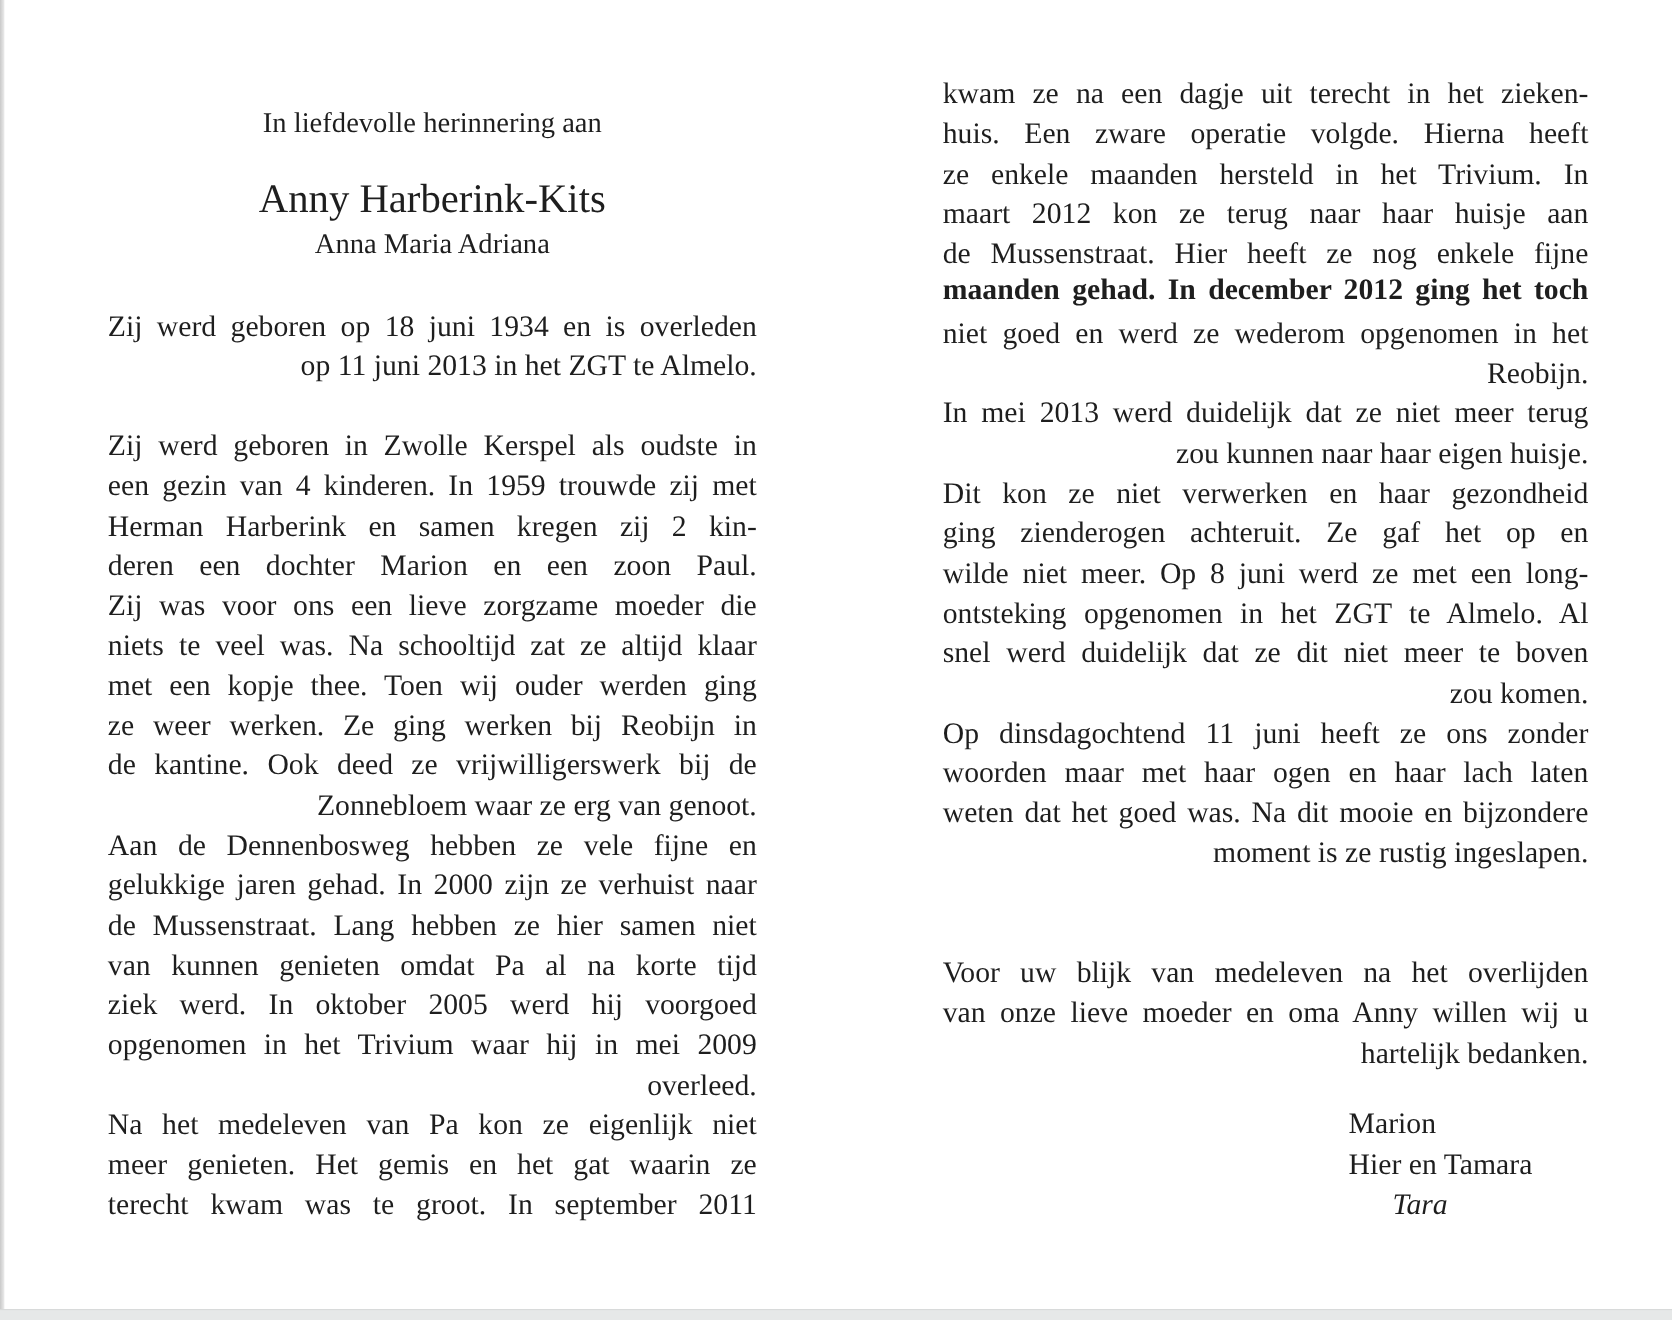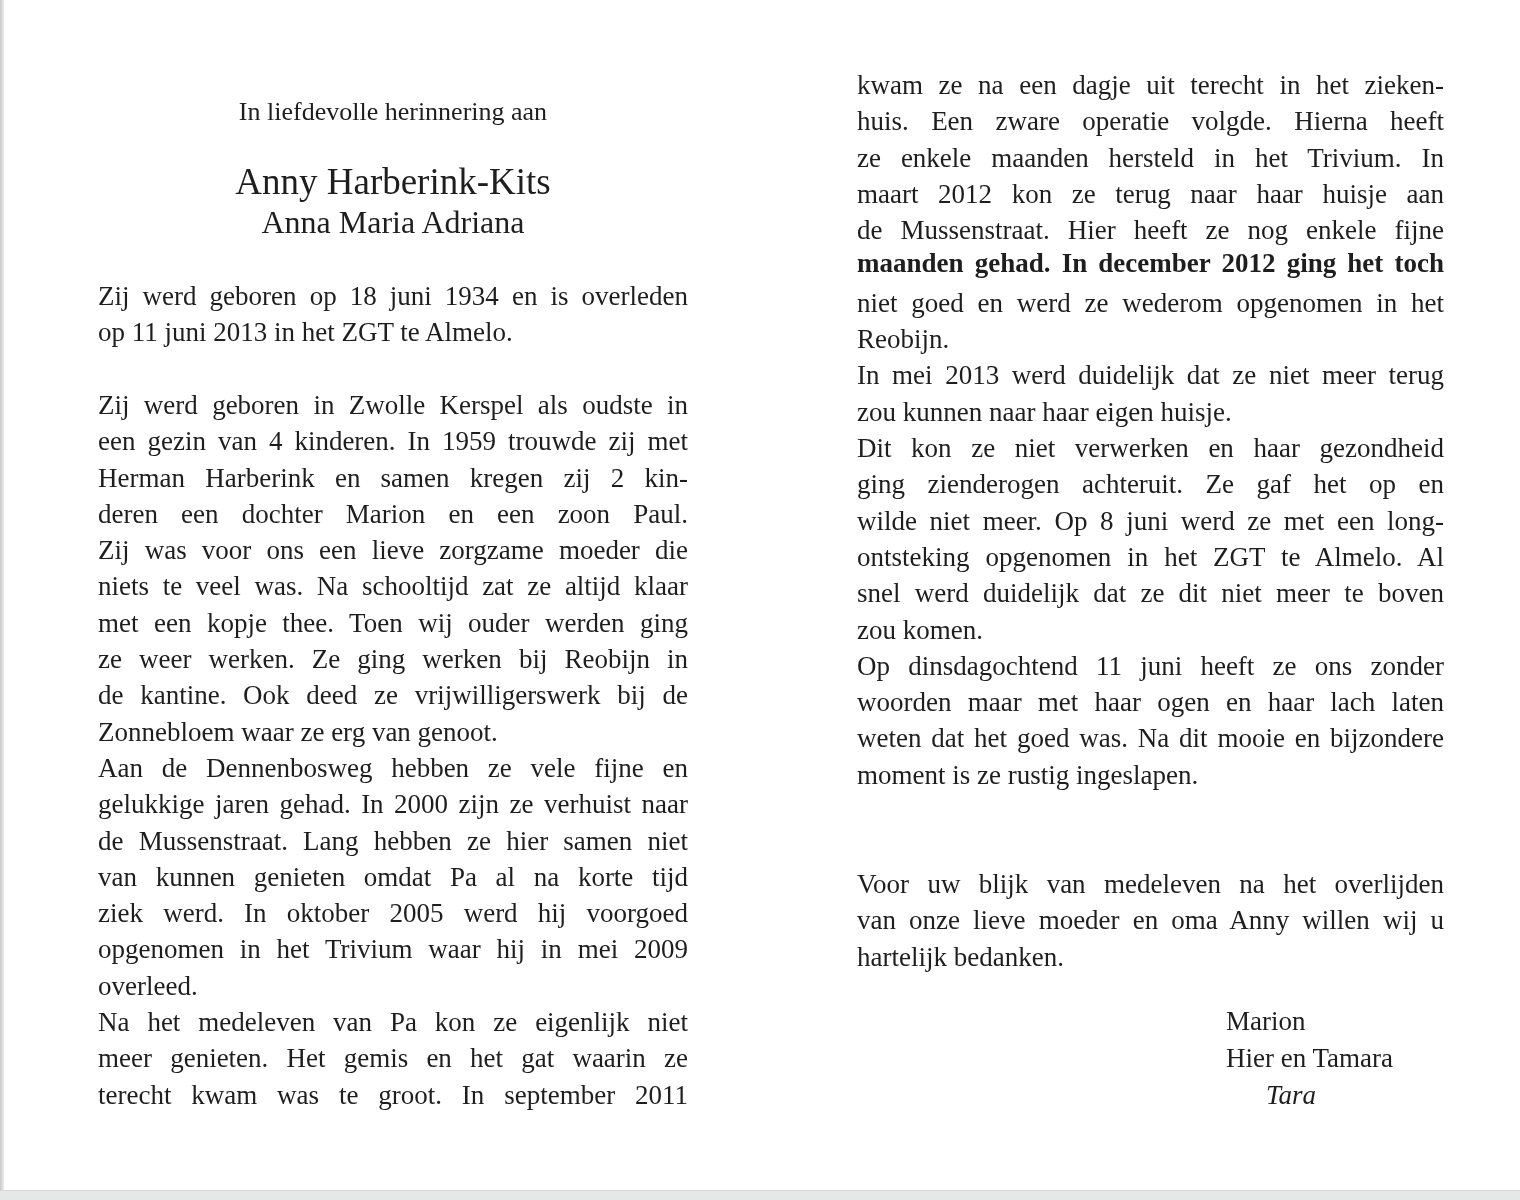--- a/index.html
+++ b/index.html
@@ -47,21 +47,21 @@
     left: 0;
     width: 100%;
     font-size: 27px;
     line-height: 36px;
     white-space: nowrap;
   }
   .justify {
     text-align: justify;
     text-align-last: justify;
   }
-  .plain { text-align: left; }
+  .plain { text-align: right; }
 
   .intro {
     position: absolute;
     left: 98px; width: 590px;
     top: 94px;
     text-align: center;
     font-size: 26px;
     line-height: 36px;
   }
   .name {
@@ -70,21 +70,21 @@
     top: 160px;
     text-align: center;
     font-size: 37px;
     line-height: 44px;
   }
   .given-names {
     position: absolute;
     left: 98px; width: 590px;
     top: 204px;
     text-align: center;
-    font-size: 32px;
+    font-size: 26px;
     line-height: 36px;
   }
   .closing {
     position: absolute;
     left: 857px; width: 587px;
     top: 814px;
     text-align: center;
     font-style: italic;
     font-size: 25px;
     line-height: 36px;

